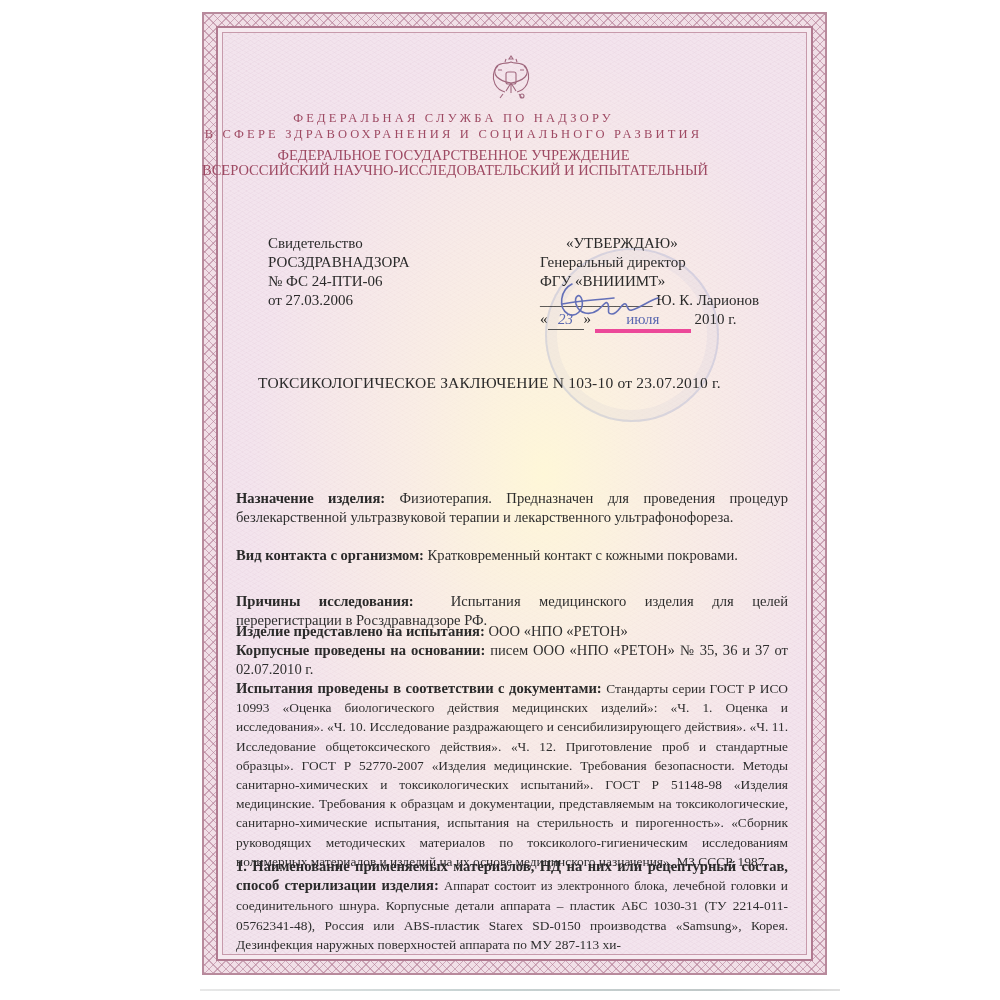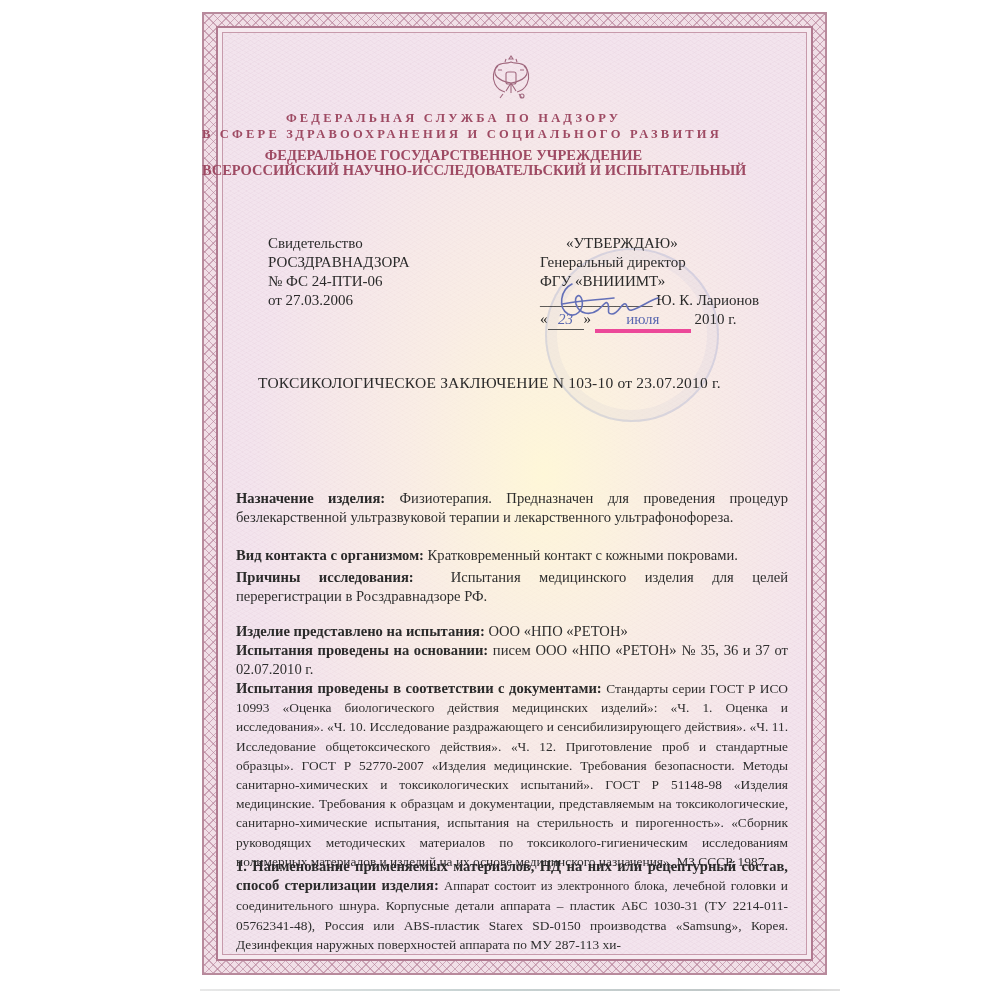--- a/index.html
+++ b/index.html
@@ -55,21 +55,21 @@
       left: 490px; top: 52px;
       width: 42px; height: 52px;
     }
 
     .hdr {
       position: absolute;
       left: 202px;
       width: 503px;
       text-align: center;
       color: #9e4a63;
-      font-weight: bold;
+      font-weight: normal;
       white-space: nowrap;
     }
     .hdr-spaced {
       font-size: 12.5px;
       letter-spacing: 3.2px;
     }
     .hdr-inst {
       font-size: 14.5px;
       letter-spacing: 0px;
       line-height: 15px;
@@ -219,32 +219,32 @@
   <div class="body" style="top:489px;">
     <b>Назначение изделия:</b>
     <span>Физиотерапия. Предназначен для проведения процедур безлекарственной ультразвуковой терапии и лекарственного ультрафонофореза.</span>
   </div>
 
   <div class="body" style="top:546px;">
     <b>Вид контакта с организмом:</b>
     <span>Кратковременный контакт с кожными покровами.</span>
   </div>
 
-  <div class="body" style="top:568px;">
+  <div class="body" style="top:592px;">
     <b>Причины исследования:</b>&nbsp;
     <span>Испытания медицинского изделия для целей перерегистрации в Росздравнадзоре РФ.</span>
   </div>
 
   <div class="body" style="top:622px;">
     <b>Изделие  представлено на испытания:</b>
     <span>ООО «НПО «РЕТОН»</span>
   </div>
 
   <div class="body" style="top:641px;">
-    <b>Испытания проведены на основании:</b>
+    <b>Корпусные проведены на основании:</b>
     <span>писем ООО «НПО «РЕТОН»  № 35, 36 и 37 от 02.07.2010 г.</span>
   </div>
 
   <div class="body" style="top:679px;">
     <b>Испытания проведены в соответствии с документами:</b>
     <span class="small">Стандарты серии ГОСТ Р ИСО 10993 «Оценка биологического действия медицинских изделий»: «Ч. 1. Оценка и исследования». «Ч. 10. Исследование раздражающего и сенсибилизирующего действия». «Ч. 11. Исследование общетоксического действия». «Ч. 12. Приготовление проб и стандартные образцы».  ГОСТ Р 52770-2007 «Изделия медицинские. Требования безопасности. Методы санитарно-химических и токсикологических испытаний». ГОСТ Р 51148-98 «Изделия медицинские. Требования к образцам и документации,  представляемым на токсикологические, санитарно-химические испытания, испытания на стерильность и пирогенность».  «Сборник руководящих методических материалов по токсиколого-гигиеническим исследованиям полимерных материалов и изделий на их основе медицинского назначения», МЗ СССР, 1987.</span>
   </div>
 
   <div class="body sec1" style="top:857px;">
     <b>1. Наименование применяемых материалов, НД на них или рецептурный состав, способ стерилизации изделия:</b>

